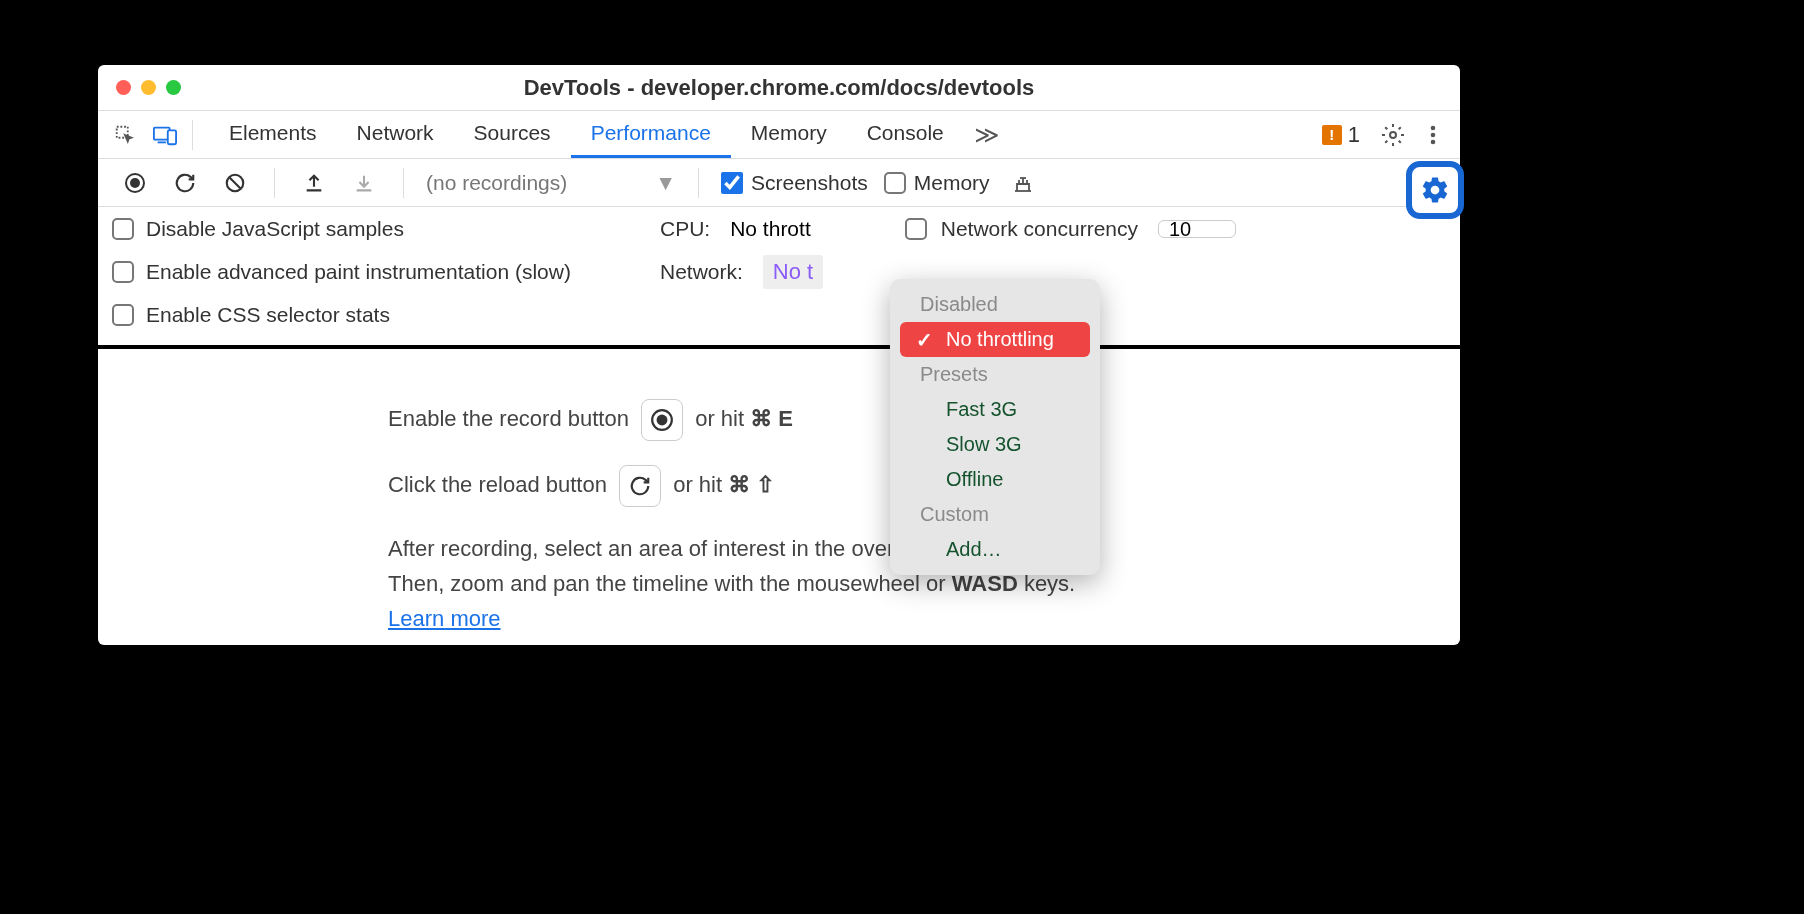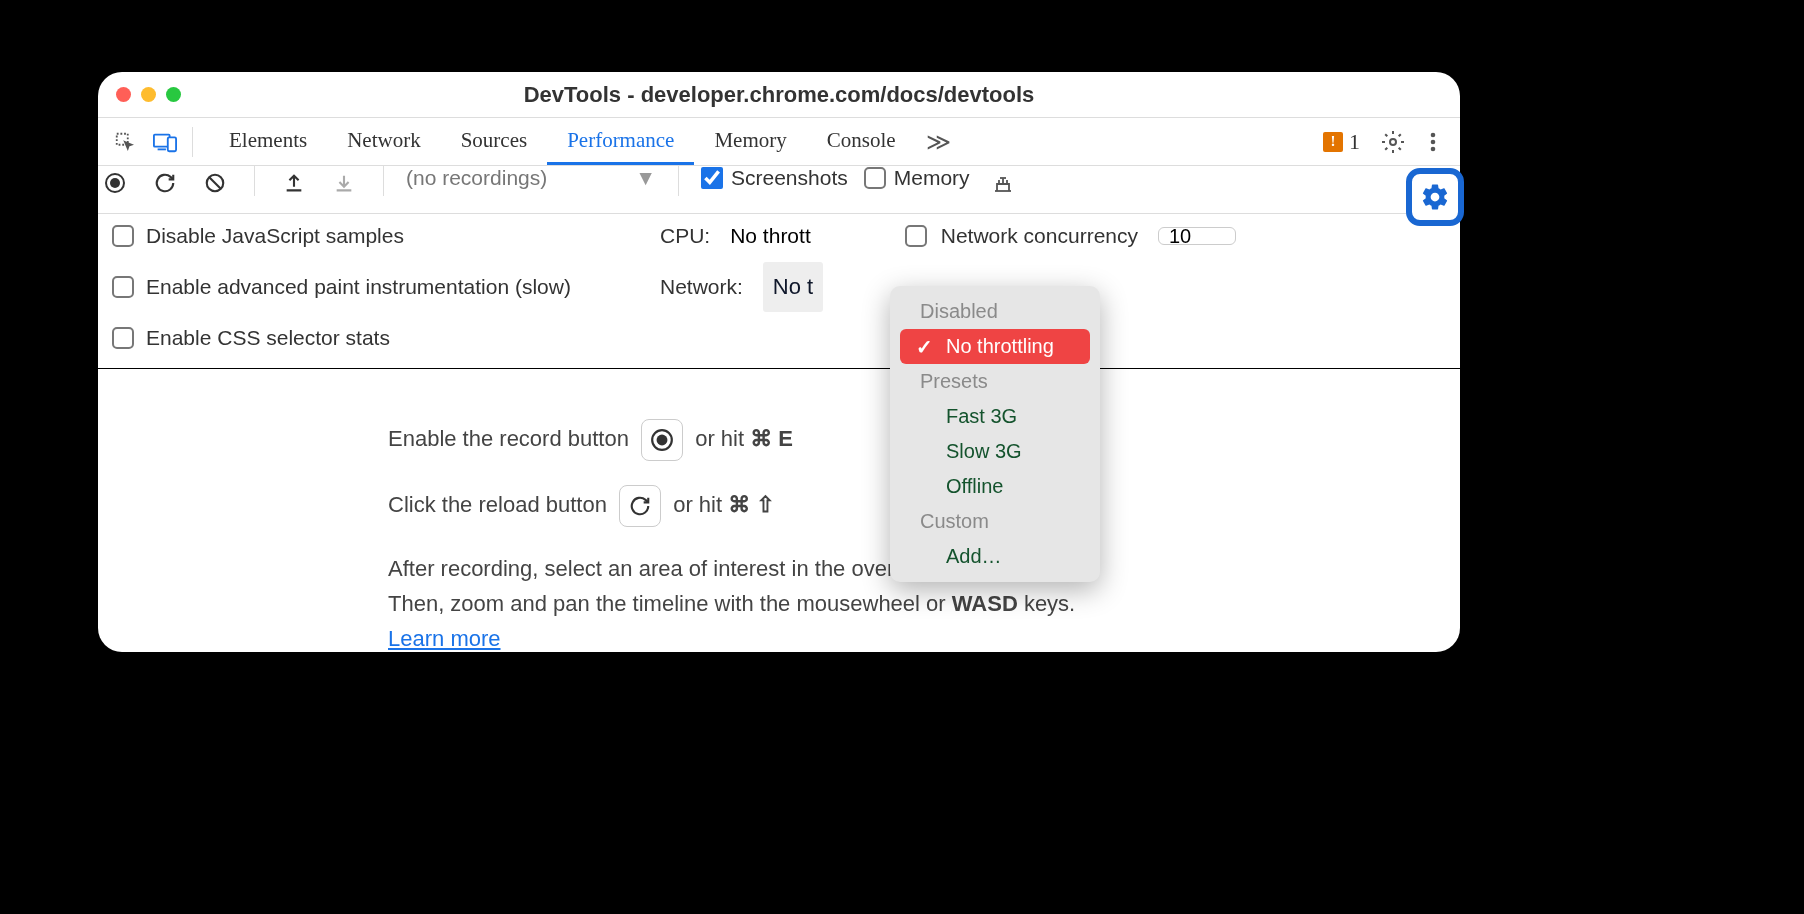--- a/index.html
+++ b/index.html
@@ -7,26 +7,26 @@
   background: #000;
   font-family: -apple-system, BlinkMacSystemFont, "Segoe UI", Helvetica, Arial, sans-serif;
   width: 1804px;
   height: 914px;
   position: relative;
   font-size: 22px;
   color: #333;
 }
 .window {
   position: absolute;
-  top: 72px;
+  top: 65px;
   left: 98px;
   width: 1362px;
   height: 580px;
   background: #fff;
-  border-radius: 24px;
+  border-radius: 6px;
   box-shadow: 0 10px 40px rgba(0,0,0,0.5);
   overflow: visible;
 }
 .titlebar {
   height: 46px;
   display: flex;
   align-items: center;
   padding: 0 14px;
   position: relative;
   border-bottom: 1px solid #ddd;
@@ -50,21 +50,20 @@
   font-size: 22px;
   color: #333;
 }
 .tabsbar {
   height: 48px;
   display: flex;
   align-items: center;
   border-bottom: 1px solid #ddd;
   padding: 0 10px;
   gap: 6px;
-  font-family: Liberation Serif, serif;
 }
 .icon-btn {
   width: 34px; height: 34px;
   display: inline-flex;
   align-items: center;
   justify-content: center;
   border-radius: 4px;
   color: #555;
   cursor: pointer;
 }
@@ -103,23 +102,23 @@
   align-items: center;
   justify-content: center;
   color: #fff;
   font-weight: 700;
   font-size: 15px;
   border-radius: 2px;
 }
 .toolbar {
   height: 48px;
   display: flex;
-  align-items: flex-start;
+  align-items: center;
   border-bottom: 1px solid #ddd;
-  padding: 0 0;
+  padding: 0 20px;
   gap: 16px;
 }
 .toolbar .sep {
   width: 1px; height: 30px; background: #ddd; margin: 0 6px;
 }
 .recordings {
   color: #777;
   font-size: 21px;
   display: flex;
   align-items: center;
@@ -147,21 +146,21 @@
   width: 58px;
   height: 58px;
   border: 6px solid #1967d2;
   border-radius: 14px;
   display: flex;
   align-items: center;
   justify-content: center;
   background: #fff;
 }
 .settings-panel {
-  border-bottom: 1px solid #000000;
+  border-bottom: 4px solid #000000;
   padding: 10px 14px 18px;
   display: grid;
   grid-template-columns: 540px 1fr;
   row-gap: 14px;
   column-gap: 8px;
 }
 .settings-panel .row {
   display: flex;
   align-items: center;
   gap: 12px;
@@ -181,23 +180,23 @@
 .hc-input {
   width: 78px;
   height: 18px;
   border: 1px solid #ccc;
   border-radius: 6px;
   padding: 0 10px;
   font-size: 20px;
 }
 .net-select-box {
   background: #eee;
-  padding: 12px 10px;
+  padding: 4px 10px;
   border-radius: 3px;
-  color: #0f172a;
+  color: #8b5cf6;
 }
 .content {
   padding: 50px 40px 40px;
   font-size: 22px;
   color: #444;
   line-height: 1.6;
 }
 .content p { margin-bottom: 24px; }
 .inline-btn {
   display: inline-flex;

